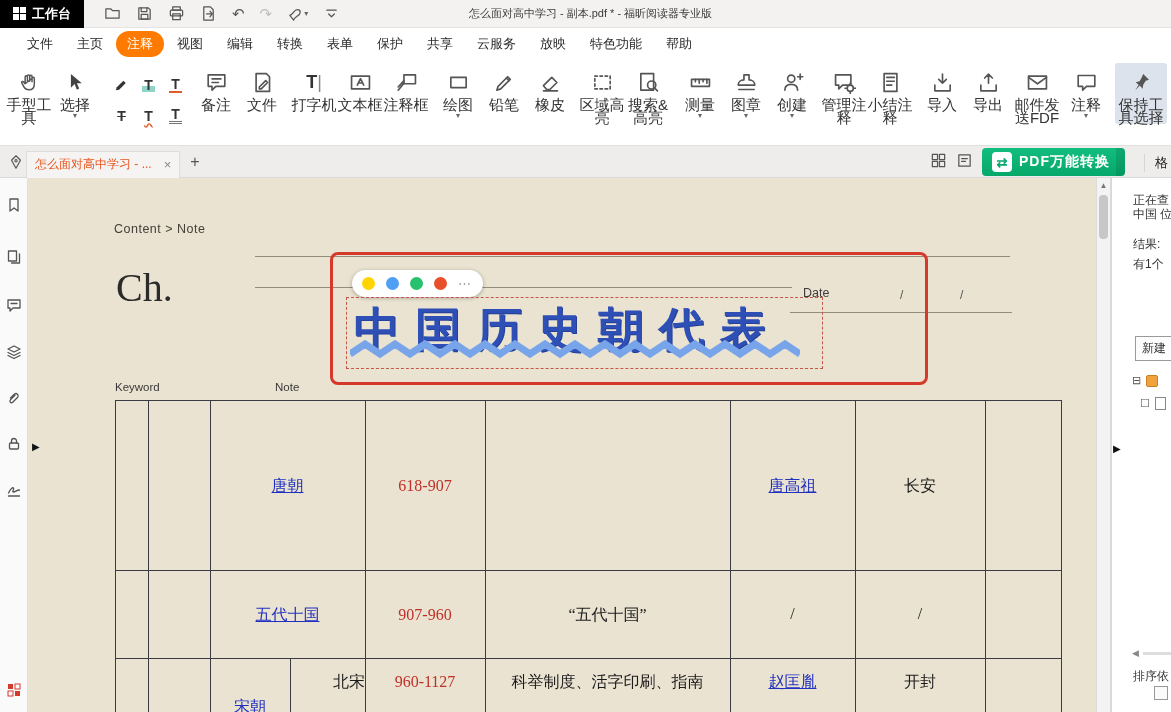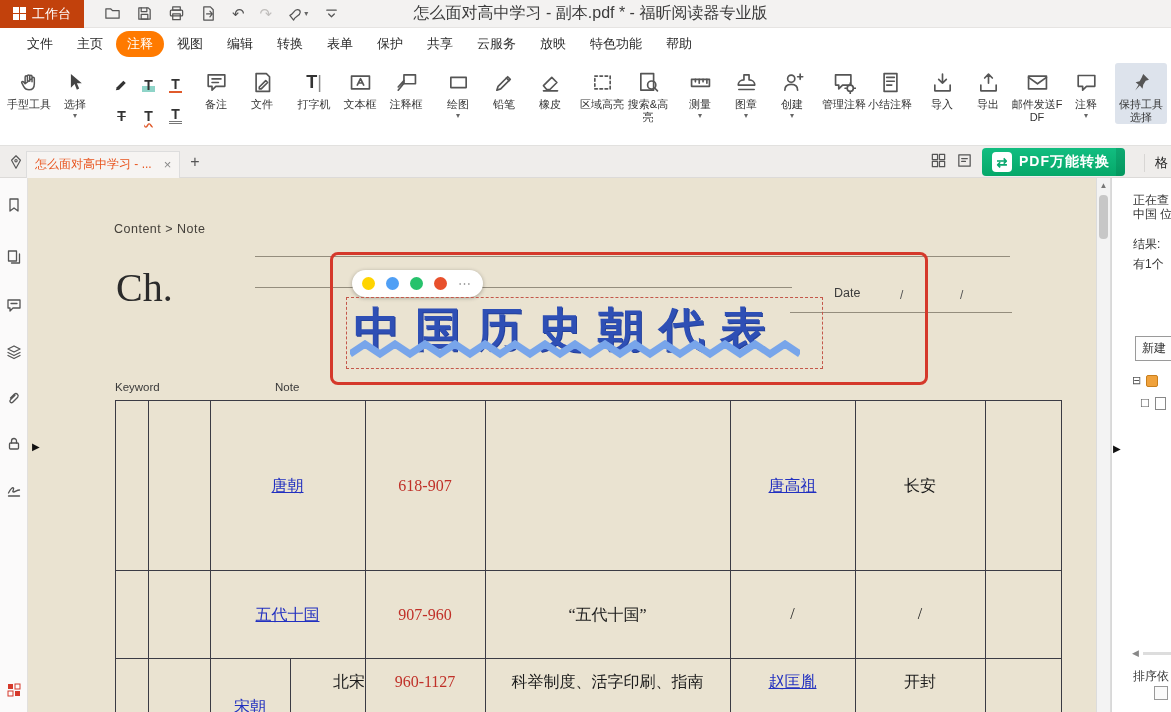--- a/index.html
+++ b/index.html
@@ -1,45 +1,45 @@
 <!DOCTYPE html>
 <html><head>
 <meta charset="utf-8">
 <style>
   * { margin:0; padding:0; box-sizing:border-box; }
   html,body { width:1171px; height:712px; overflow:hidden; }
   body { font-family:"Liberation Sans",sans-serif; font-size:12px; color:#333; background:#fff; position:relative; }
 
   
   .titlebar { height:28px; background:#f3f2f1; border-bottom:1px solid #e6e4e2; display:flex; align-items:center; position:relative; }
-  .workbench { width:84px; height:28px; background:#c2410c; color:#fff; display:flex; align-items:center; justify-content:center; gap:6px; font-size:13px; font-weight:normal; cursor:pointer; }
+  .workbench { width:84px; height:28px; background:#000000; color:#fff; display:flex; align-items:center; justify-content:center; gap:6px; font-size:13px; font-weight:bold; cursor:pointer; }
   .wb-grid { width:13px; height:13px; display:grid; grid-template-columns:6px 6px; grid-template-rows:6px 6px; gap:1px; }
   .wb-grid i { background:#fff; }
   .tb-icons { display:flex; align-items:center; gap:15px; margin-left:20px; z-index:2; }
   .tb-btn { display:flex; align-items:center; color:#555; cursor:pointer; }
   .tb-btn svg { width:17px; height:17px; }
   .glyph { font-size:15px; color:#555; line-height:1; }
   .glyph.dis { color:#c0bebc; }
-  .window-title { position:absolute; left:10px; right:0; text-align:center; font-size:16px; color:#3b3b3b; }
+  .window-title { position:absolute; left:10px; right:0; text-align:center; font-size:11px; color:#3b3b3b; }
 
   
   .menubar { height:32px; background:#fff; display:flex; align-items:center; padding-left:16px; gap:2px; }
   .menu-item { padding:4px 11px; font-size:13px; color:#2b2b2b; border-radius:14px; cursor:pointer; white-space:nowrap; }
   .menu-item.active { background:#ff7a00; color:#fff; }
 
   
   .ribbon { height:86px; background:#fff; border-bottom:1px solid #e2e1df; display:flex; align-items:stretch; padding:3px 4px 2px 6px; }
   .rdivider { width:1px; background:#eae9e7; margin:6px 3px 8px; }
   .rgroup { display:flex; align-items:flex-start; }
   .rtool { width:46px; display:flex; flex-direction:column; align-items:center; padding-top:3px; cursor:pointer; border-radius:3px; }
   .rtool.w52 { width:52px; }
   .rtool.active { background:#dde3ec; }
   .ricon { height:32px; display:flex; align-items:center; justify-content:center; }
   .ricon svg { width:23px; height:23px; }
-  .rlabel { font-size:11px; line-height:13px; color:#333; text-align:center; word-break:break-all; }
+  .rlabel { font-size:15px; line-height:13px; color:#333; text-align:center; word-break:break-all; }
   .rcaret { font-size:8px; color:#666; line-height:8px; margin-top:1px; }
   .svgicon { fill:none; stroke:#555; stroke-width:1.3; stroke-linecap:round; stroke-linejoin:round; }
   .mini-grid { display:grid; grid-template-columns:repeat(3,27px); grid-auto-rows:31px; align-items:center; justify-items:center; margin:6px 4px 0 4px; }
   .mini-btn { width:24px; height:24px; display:flex; align-items:center; justify-content:center; cursor:pointer; }
   .tchar { font-size:14px; font-weight:bold; color:#333; line-height:1; padding:0 2px; }
   .t-hl { background:linear-gradient(transparent 55%, #8fd4c8 55%); }
   .t-ul { border-bottom:2px solid #e05a2b; }
   .t-st { text-decoration:line-through; }
   .t-sq { text-decoration:underline wavy #e05a2b; text-underline-offset:2px; }
   .t-rp { border-bottom:3px double #777; }
@@ -61,21 +61,21 @@
   
   .bodyarea { position:relative; height:534px; }
   .left-sidebar { position:absolute; left:0; top:0; bottom:0; width:28px; background:#fbfafa; border-right:1px solid #e2e0de; }
   .sb-icon { position:absolute; left:5px; width:18px; height:18px; display:flex; align-items:center; justify-content:center; cursor:pointer; }
   .sb-icon svg { width:16px; height:16px; }
 
   .pdf-area { position:absolute; left:28px; top:0; width:1068px; height:534px; background:#eae3d1; overflow:hidden; }
   .pline { position:absolute; height:1px; background:#948d7d; }
   .breadcrumb { position:absolute; left:86px; top:44px; font-size:12.5px; color:#44403a; letter-spacing:.5px; }
   .chapter { position:absolute; left:88px; top:86px; font-size:40px; color:#2b2b2b; font-family:"Liberation Serif",serif; }
-  .date-label { position:absolute; left:806px; top:108px; font-size:12.5px; color:#3c3c3c; }
+  .date-label { position:absolute; left:775px; top:108px; font-size:12.5px; color:#3c3c3c; }
   .slash { position:absolute; top:110px; font-size:12px; color:#555; }
   .red-box { position:absolute; left:302px; top:74px; width:598px; height:133px; border:3px solid #d5392b; border-radius:8px; }
   .color-pill { position:absolute; left:324px; top:92px; width:131px; height:27px; background:#fff; border-radius:14px; box-shadow:0 1px 4px rgba(0,0,0,.3); display:flex; align-items:center; gap:11px; padding:0 10px; }
   .dot { width:13px; height:13px; border-radius:50%; cursor:pointer; }
   .dot.yellow { background:#ffd400; }
   .dot.blue { background:#4f9ff5; }
   .dot.green { background:#27c26c; }
   .dot.red { background:#e8502c; }
   .pill-more { color:#8a8a8a; font-size:13px; cursor:pointer; line-height:1; }
   .dashed-box { position:absolute; left:318px; top:119px; width:477px; height:72px; border:1px dashed #c4574a; }

